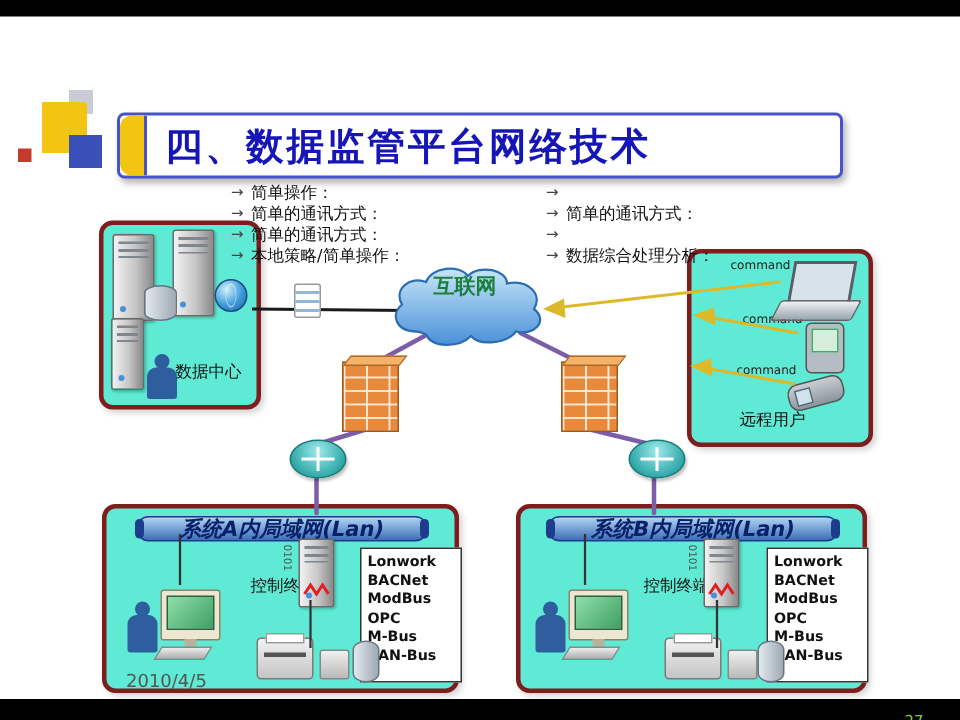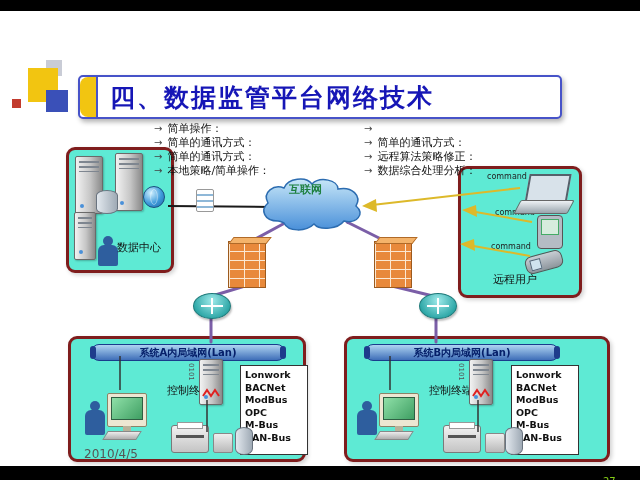--- a/index.html
+++ b/index.html
@@ -74,35 +74,35 @@
          background:radial-gradient(ellipse at 50% 28%,#9FEAEA,#2FA8A8 72%,#1E8888);
          box-shadow:1px 2px 2px rgba(0,0,0,.25);}
   .router .rh{position:absolute;left:7px;right:7px;top:50%;height:2px;margin-top:-1px;background:#fff;}
   .router .rv{position:absolute;top:4px;bottom:4px;left:50%;width:2px;margin-left:-1px;background:#fff;}
   .node-card{position:absolute;background:#fff;border:1px solid #999;border-radius:2px;z-index:4;
          background-image:repeating-linear-gradient(180deg,transparent 0 4px,#8FB8D8 4px 6px);}
 
   
   .lanbar{position:absolute;border-radius:8px;border:1px solid #1A3C8C;color:#06206A;
          background:linear-gradient(180deg,#AFD4F2,#3E6EB8);display:flex;align-items:center;
-         justify-content:center;font-size:10px;font-weight:bold;white-space:nowrap;}
+         justify-content:center;font-size:14px;font-weight:bold;white-space:nowrap;font-style:italic;}
   .lanbar::before,.lanbar::after{content:"";position:absolute;top:1px;bottom:1px;width:6px;
          background:#1E3C8C;border-radius:3px;}
   .lanbar::before{left:-2px;} .lanbar::after{right:-2px;}
 
   .proto{position:absolute;background:#fff;border:1px solid #333;padding:3px 4px;
          font-size:9.5px;font-weight:bold;line-height:12.5px;color:#111;white-space:nowrap;}
   .proto span{display:block;}
 
   .tlabel{position:absolute;display:flex;align-items:center;gap:2px;font-size:11px;color:#111;white-space:nowrap;}
   .tlabel .arrow{font-size:12px;color:#222;}
   .dtag{position:absolute;font-size:7px;color:#555;transform:rotate(90deg);transform-origin:left top;}
   .boxlabel{position:absolute;font-size:11px;color:#111;white-space:nowrap;}
   .cmd{position:absolute;font-size:8px;color:#222;white-space:nowrap;}
-  .cloud-label{position:absolute;font-size:11px;font-weight:bold;color:#1E8040;z-index:4;white-space:nowrap;}
+  .cloud-label{position:absolute;font-size:14px;font-weight:bold;color:#1E8040;z-index:4;white-space:nowrap;}
   .zig{position:absolute;left:2px;bottom:5px;}
 
   .lines-layer{position:absolute;left:0;top:0;z-index:3;pointer-events:none;}
   .cloud-svg{position:absolute;z-index:3;}
 
   .footer-date{position:absolute;left:84px;top:447px;font-size:12px;color:#555;z-index:5;}
   .page-num{position:absolute;left:603px;top:476px;font-size:10px;color:#84cc16;z-index:6;}
 </style>
 </head>
 <body>
@@ -143,21 +143,20 @@
   <ul class="bullets" style="left:364px;top:122px;">
     <li>
         <span class="marker">→</span>
       </li>
     <li>
         <span class="marker">→</span>
         <span>简单的通讯方式：</span>
       </li>
     <li>
         <span class="marker">→</span>
-        <span>远程算法策略修正：</span>
       </li>
     <li>
         <span class="marker">→</span>
         <span>数据综合处理分析：</span>
       </li>
   </ul>
 
   <div class="peach" style="left:66px;top:147px;width:102px;height:120px;">
     <div class="tower" style="left:6px;top:6px;width:26px;height:56px;"></div>
     <div class="tower" style="left:46px;top:3px;width:26px;height:56px;"></div>
@@ -263,21 +262,21 @@
       <span>ModBus</span>
       <span>OPC</span>
       <span>M-Bus</span>
       <span>CAN-Bus</span>
     </div>
     <div class="printer" style="left:100px;top:86px;width:36px;height:26px;"></div>
     <div class="devbox" style="left:142px;top:94px;width:18px;height:18px;"></div>
     <div class="cylinder" style="left:164px;top:88px;width:16px;height:26px;"></div>
   </div>
 
-  <div class="peach" style="left:344px;top:336px;width:228px;height:120px;padding-left:32px;">
+  <div class="peach" style="left:344px;top:336px;width:228px;height:120px;">
     <div class="lanbar" style="left:18px;top:5px;width:192px;height:15px;">
       <span>系统B内局域网(Lan)</span>
     </div>
     <div class="person" style="left:10px;top:62px;width:20px;height:34px;"></div>
     <div class="monitor" style="left:32px;top:54px;width:38px;height:32px;">
       <div class="screen"></div>
     </div>
     <div class="keyboard" style="left:30px;top:92px;width:32px;height:7px;"></div>
     <div class="tlabel" style="left:82px;top:44px;">
       <span>控制终端</span>

